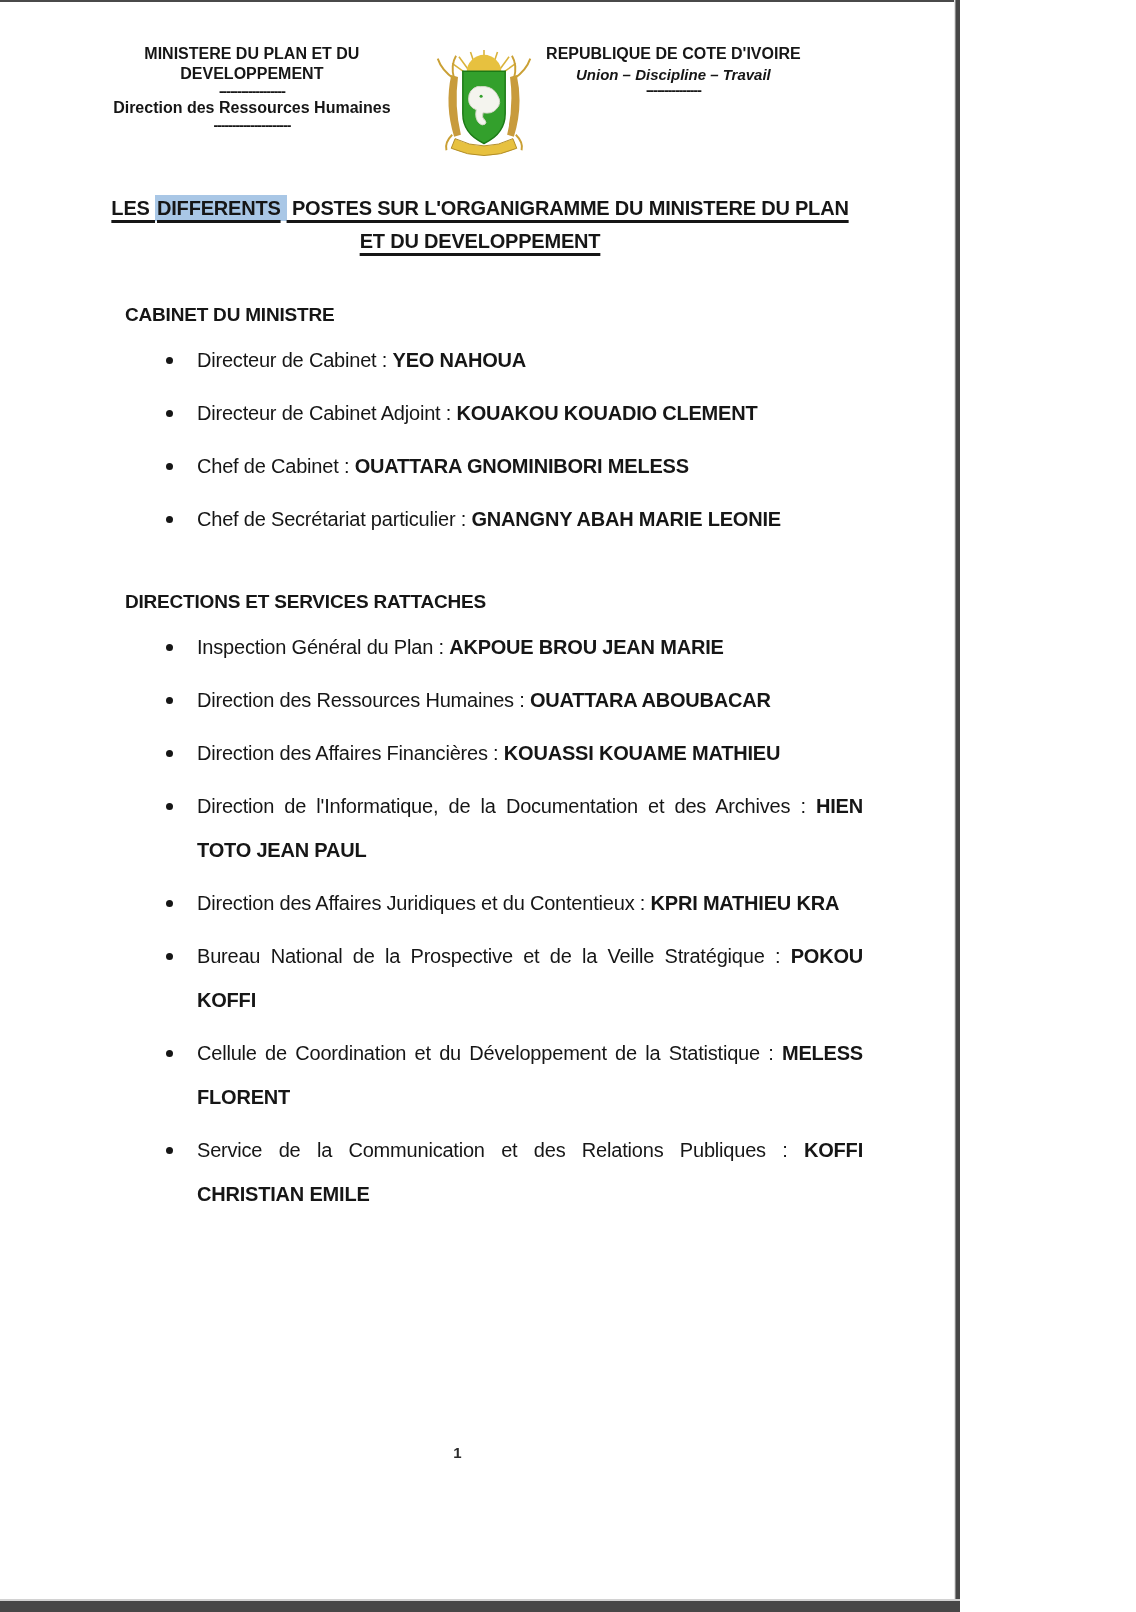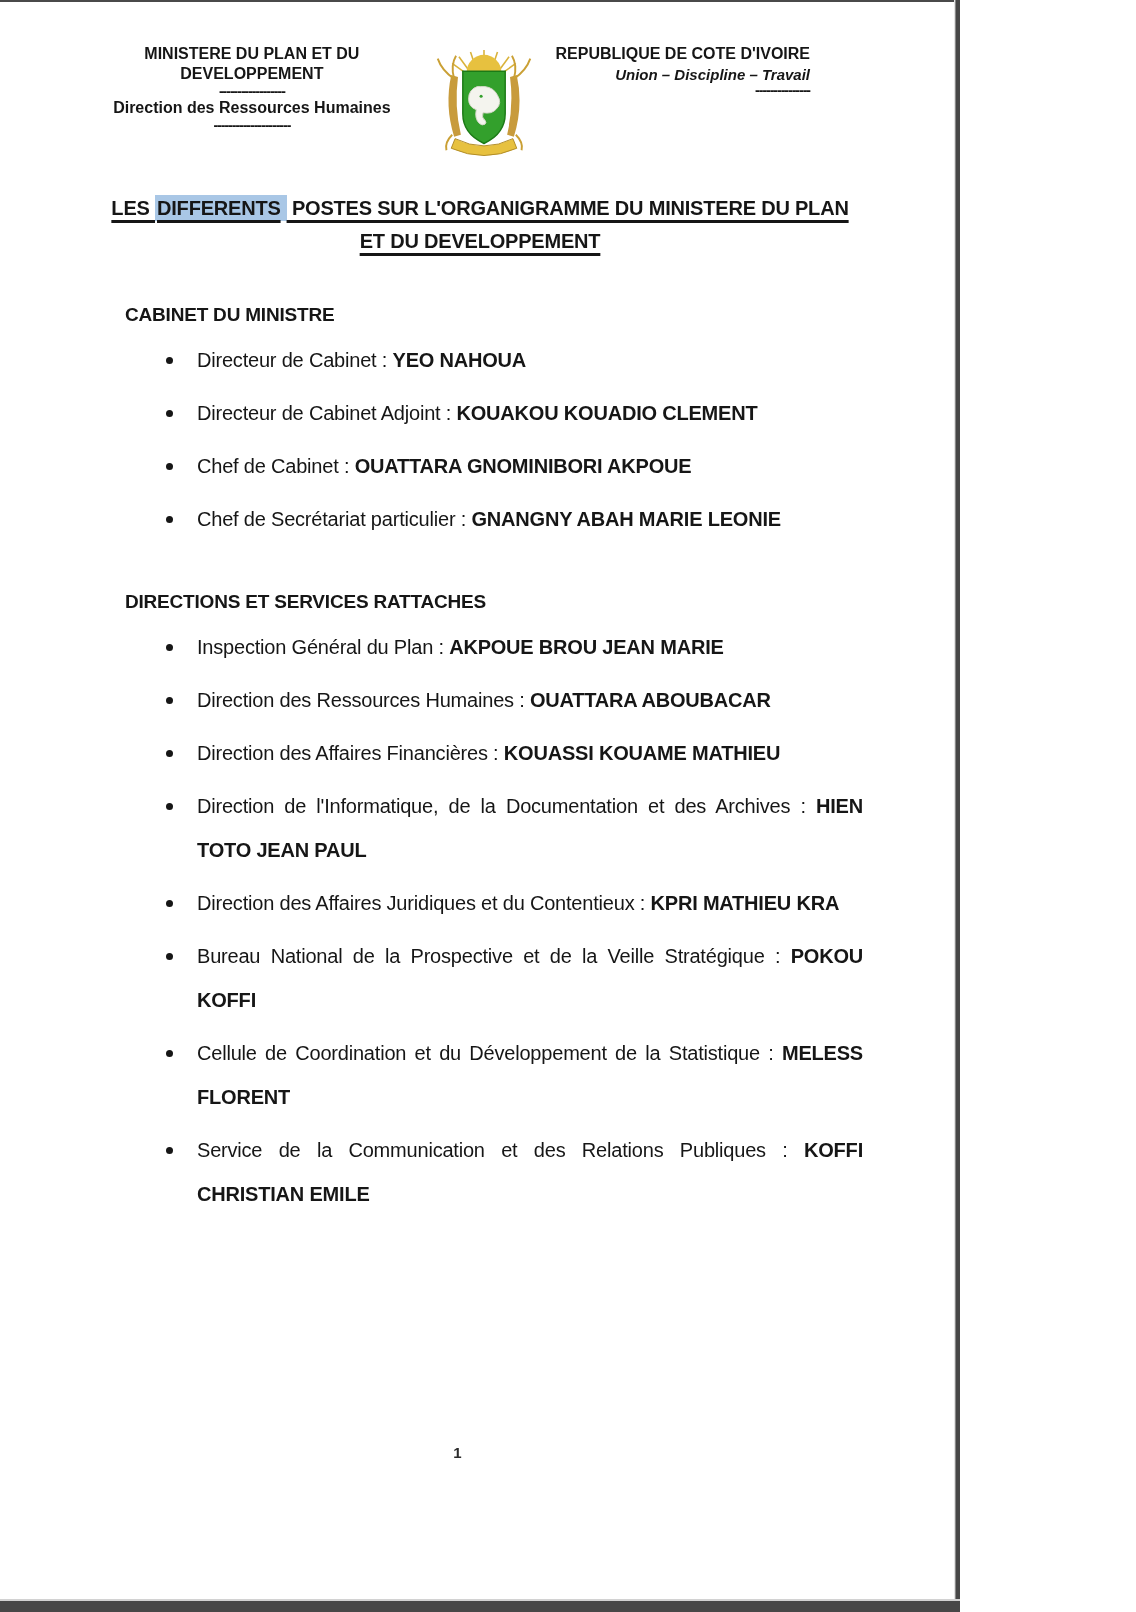--- a/index.html
+++ b/index.html
@@ -11,21 +11,21 @@
   .edge-top    { position:absolute; top:0; left:0; right:0; height:2px; background:#4a4a4a; }
   .edge-right  { position:absolute; top:0; right:0; bottom:0; width:6px;
                  background:linear-gradient(to right,#ffffff 0px,#c9c9c9 1px,#474747 2px); }
   .edge-bottom { position:absolute; left:0; right:0; bottom:0; height:13px;
                  background:#474747; border-top:2px solid #d2d2d2; box-sizing:border-box; }
 
   
   .doc-header { display:flex; justify-content:space-between; align-items:flex-start;
                 padding:44px 150px 0 73px; }
   .hdr-left  { width:432px; text-align:center; }
-  .hdr-right { width:330px; text-align:right; }
+  .hdr-right { width:330px; text-align:center; }
   .hdr-bold  { font-weight:bold; font-size:16px; line-height:20px; }
   .hdr-left .hdr-bold + .hdr-dashes { margin-top:1px; }
   .hdr-dashes { font-weight:bold; font-size:14px; line-height:13px; letter-spacing:-1px; }
   .hdr-motto { font-weight:bold; font-style:italic; font-size:15px; line-height:19px; margin-top:1px; }
   .emblem { width:106px; height:114px; margin-top:2px; flex:0 0 auto; }
 
   
   .title {
     margin:32px auto 0; max-width:900px; text-align:center;
     font-size:20px; font-weight:bold; line-height:33px; letter-spacing:-0.2px;
@@ -109,21 +109,21 @@
     <span>ET DU DEVELOPPEMENT</span>
   </h1>
 
   <div class="content">
 
     <section class="sec-1">
       <h2 class="sec-heading">CABINET DU MINISTRE</h2>
       <ul class="post-list">
         <li><span>Directeur de Cabinet : </span><strong>YEO NAHOUA</strong></li>
         <li><span>Directeur de Cabinet Adjoint : </span><strong>KOUAKOU KOUADIO CLEMENT</strong></li>
-        <li><span>Chef de Cabinet : </span><strong>OUATTARA GNOMINIBORI AKPOUE</strong></li>
+        <li><span>Chef de Cabinet : </span><strong>OUATTARA GNOMINIBORI MELESS</strong></li>
         <li><span>Chef de Secrétariat particulier : </span><strong>GNANGNY ABAH MARIE LEONIE</strong></li>
       </ul>
     </section>
 
     <section class="sec-2">
       <h2 class="sec-heading">DIRECTIONS ET SERVICES RATTACHES</h2>
       <ul class="post-list">
         <li><span>Inspection Général du Plan : </span><strong>AKPOUE BROU JEAN MARIE</strong></li>
         <li><span>Direction des Ressources Humaines : </span><strong>OUATTARA ABOUBACAR</strong></li>
         <li><span>Direction des Affaires Financières : </span><strong>KOUASSI KOUAME MATHIEU</strong></li>

